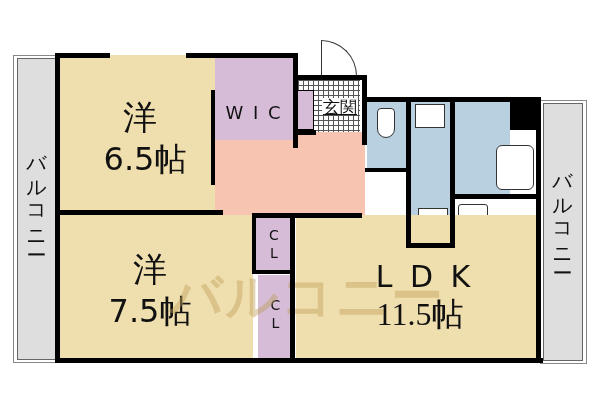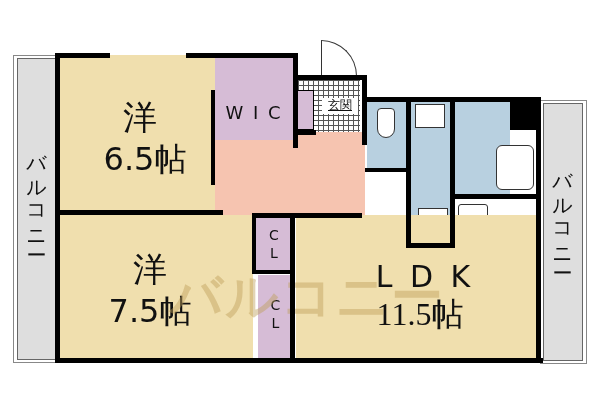--- a/index.html
+++ b/index.html
@@ -32,21 +32,21 @@
 
 <div class="abs" style="left:215px;top:58px;width:78px;height:112px;background:#d6bcd6;"></div>
 <div class="room-label" style="left:215px;top:104px;width:78px;font-size:18px;letter-spacing:2px;">W I C</div>
 
 <div class="abs" style="left:215px;top:140px;width:150px;height:75px;background:#f6c4b0;"></div>
 <div class="abs" style="left:293px;top:132px;width:72px;height:20px;background:#f6c4b0;"></div>
 
 <div class="abs" style="left:298px;top:80px;width:62px;height:52px;background-color:#fff;background-image:linear-gradient(#555 1px,transparent 1px),linear-gradient(90deg,#555 1px,transparent 1px);background-size:5px 5px;"></div>
 <div class="abs" style="left:296px;top:90px;width:18px;height:40px;background:#d6bcd6;border:1px solid #000;"></div>
 <div class="abs" style="left:322px;top:98px;width:36px;height:16px;background:#fff;"></div>
-<div class="room-label" style="left:320px;top:99px;width:40px;font-size:12px;text-decoration:underline;">玄関</div>
+<div class="room-label" style="left:320px;top:99px;width:40px;font-size:17px;text-decoration:underline;">玄関</div>
 <div class="abs" style="left:321px;top:40px;width:36px;height:36px;border-top:1px solid #333;border-right:1px solid #333;border-top-right-radius:36px;border-left:1px solid #333;"></div>
 
 <div class="abs" style="left:367px;top:102px;width:40px;height:66px;background:#b8d0e0;"></div>
 <div class="abs" style="left:377px;top:108px;width:18px;height:30px;border:1px solid #333;border-radius:4px 4px 9px 9px;background:#fff;"></div>
 
 <div class="abs" style="left:411px;top:102px;width:40px;height:142px;background:#b8d0e0;"></div>
 <div class="abs" style="left:415px;top:104px;width:30px;height:24px;border:1px solid #333;background:#fff;"></div>
 <div class="abs" style="left:418px;top:208px;width:30px;height:32px;border:1px solid #333;background:#fff;"></div>
 
 <div class="abs" style="left:455px;top:102px;width:55px;height:92px;background:#b8d0e0;"></div>

